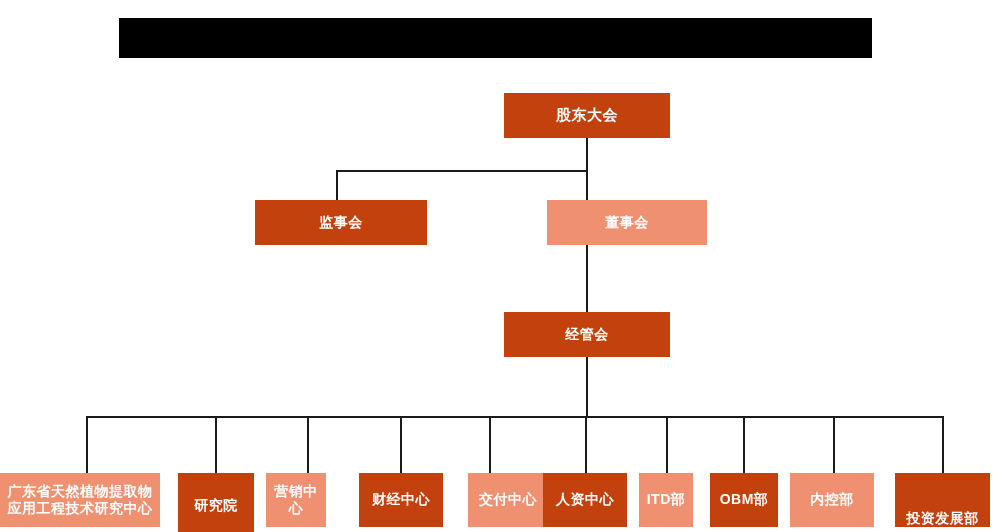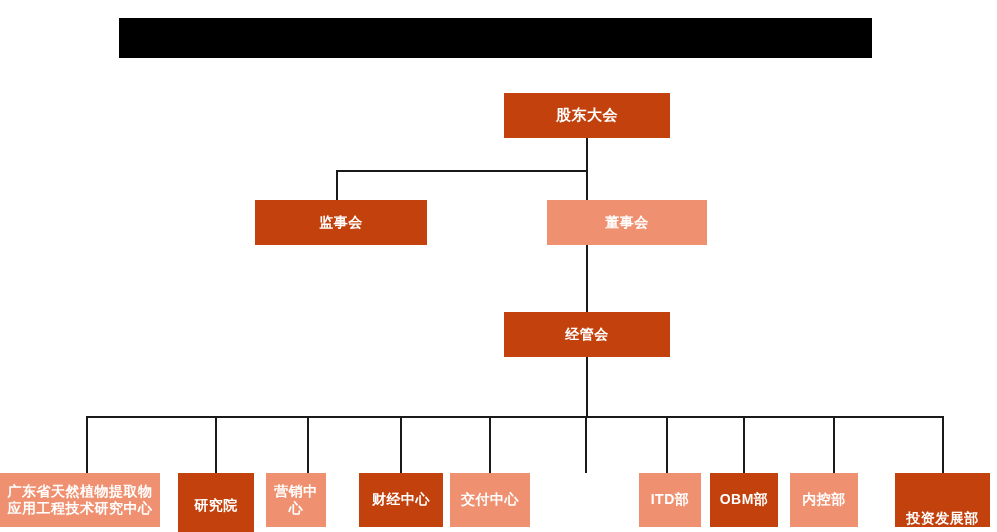--- a/index.html
+++ b/index.html
@@ -104,34 +104,37 @@
   </div>
 
   <div class="node secondary size-md" style="left:266px; top:473px; width:60px; height:54px;">
     <span class="node-label">营销中心</span>
   </div>
 
   <div class="node primary size-md" style="left:359px; top:473px; width:84px; height:54px;">
     <span class="node-label">财经中心</span>
   </div>
 
-  <div class="node secondary size-md" style="left:450px; top:473px; width:80px; height:54px;">
+  <div class="node secondary size-md" style="left:468px; top:473px; width:80px; height:54px;">
     <span class="node-label">交付中心</span>
   </div>
 
+  <div class="node primary size-md" style="left:543px; top:473px; width:84px; height:54px;">
+    <span class="node-label">人资中心</span>
+  </div>
 
-  <div class="node secondary size-md" style="left:639px; top:473px; width:62px; height:54px;">
+  <div class="node secondary size-md" style="left:639px; top:473px; width:54px; height:54px;">
     <span class="node-label">ITD部</span>
   </div>
 
   <div class="node primary size-md" style="left:710px; top:473px; width:68px; height:54px;">
     <span class="node-label">OBM部</span>
   </div>
 
-  <div class="node secondary size-md" style="left:790px; top:473px; width:68px; height:54px;">
+  <div class="node secondary size-md" style="left:790px; top:473px; width:84px; height:54px;">
     <span class="node-label">内控部</span>
   </div>
 
   <div class="node primary size-md" style="left:895px; top:473px; width:95px; height:54px;align-items:flex-end;">
     <span class="node-label">投资发展部</span>
   </div>
 
 </div>
 
 </body></html>

